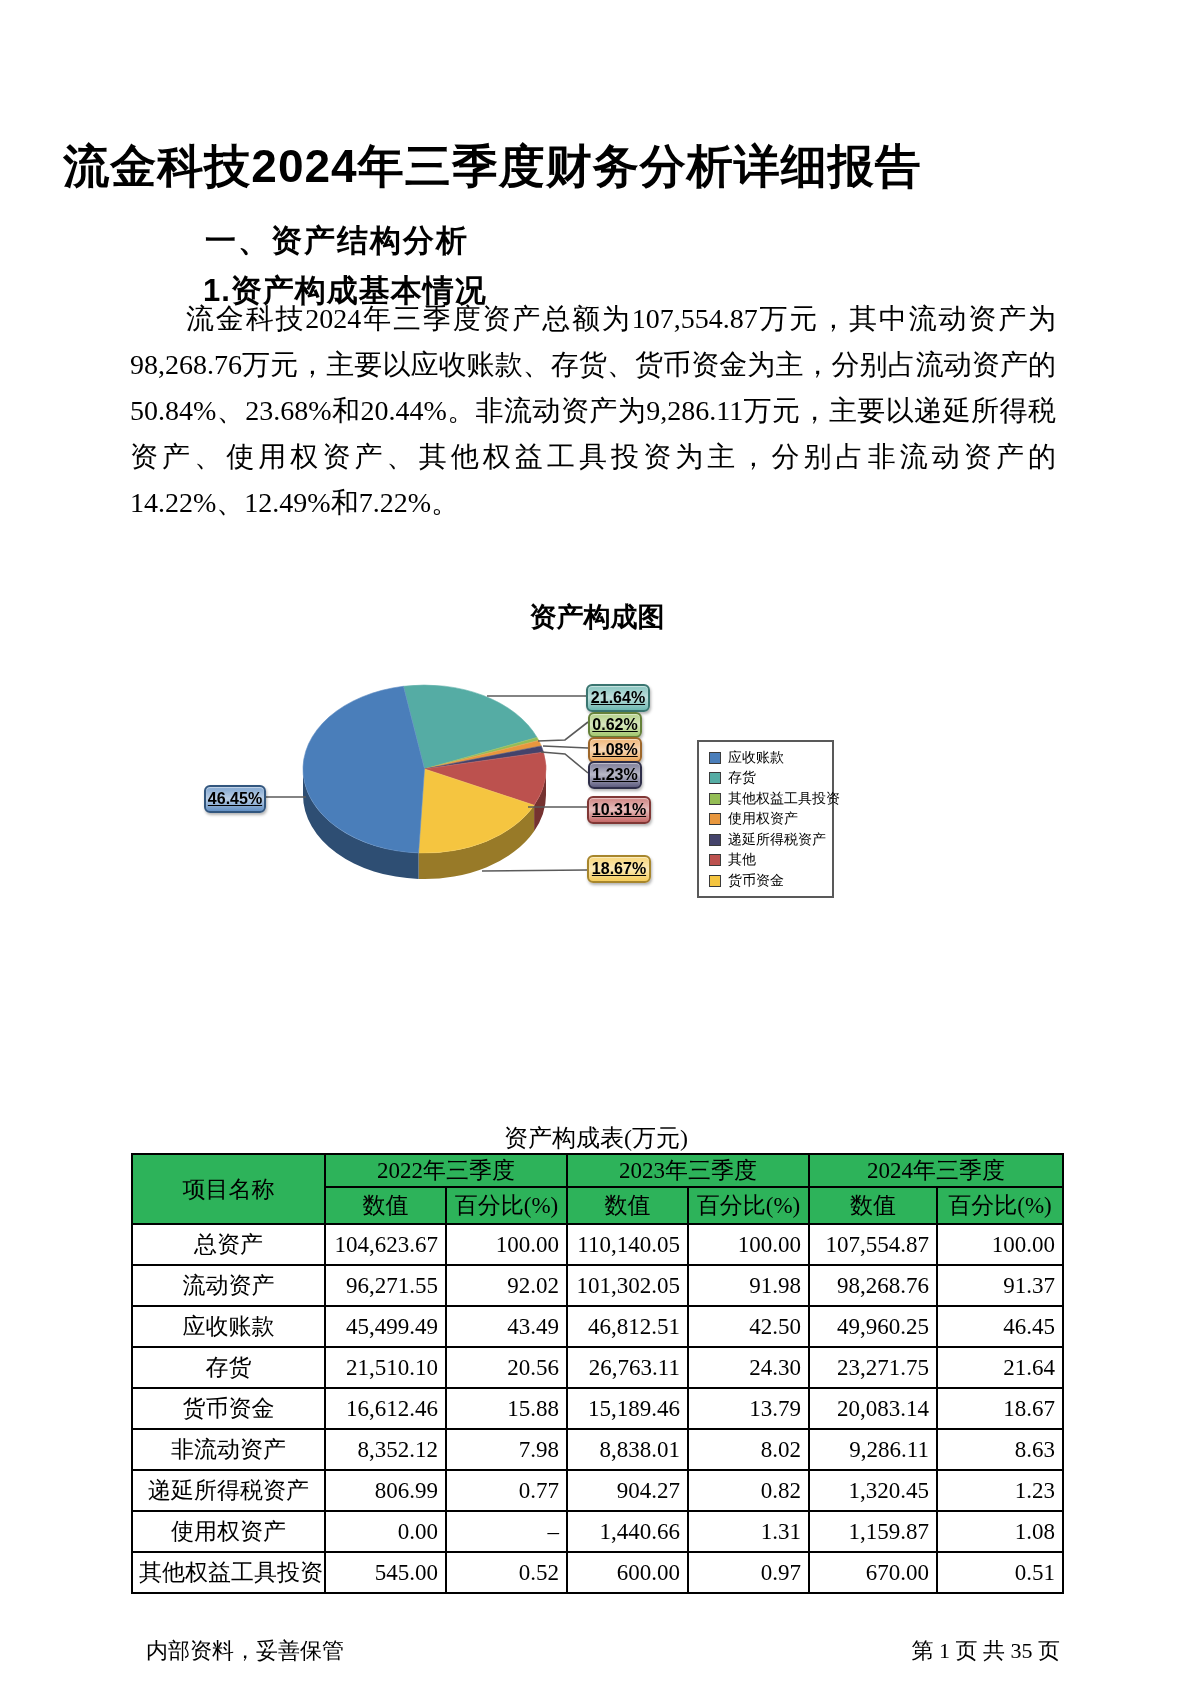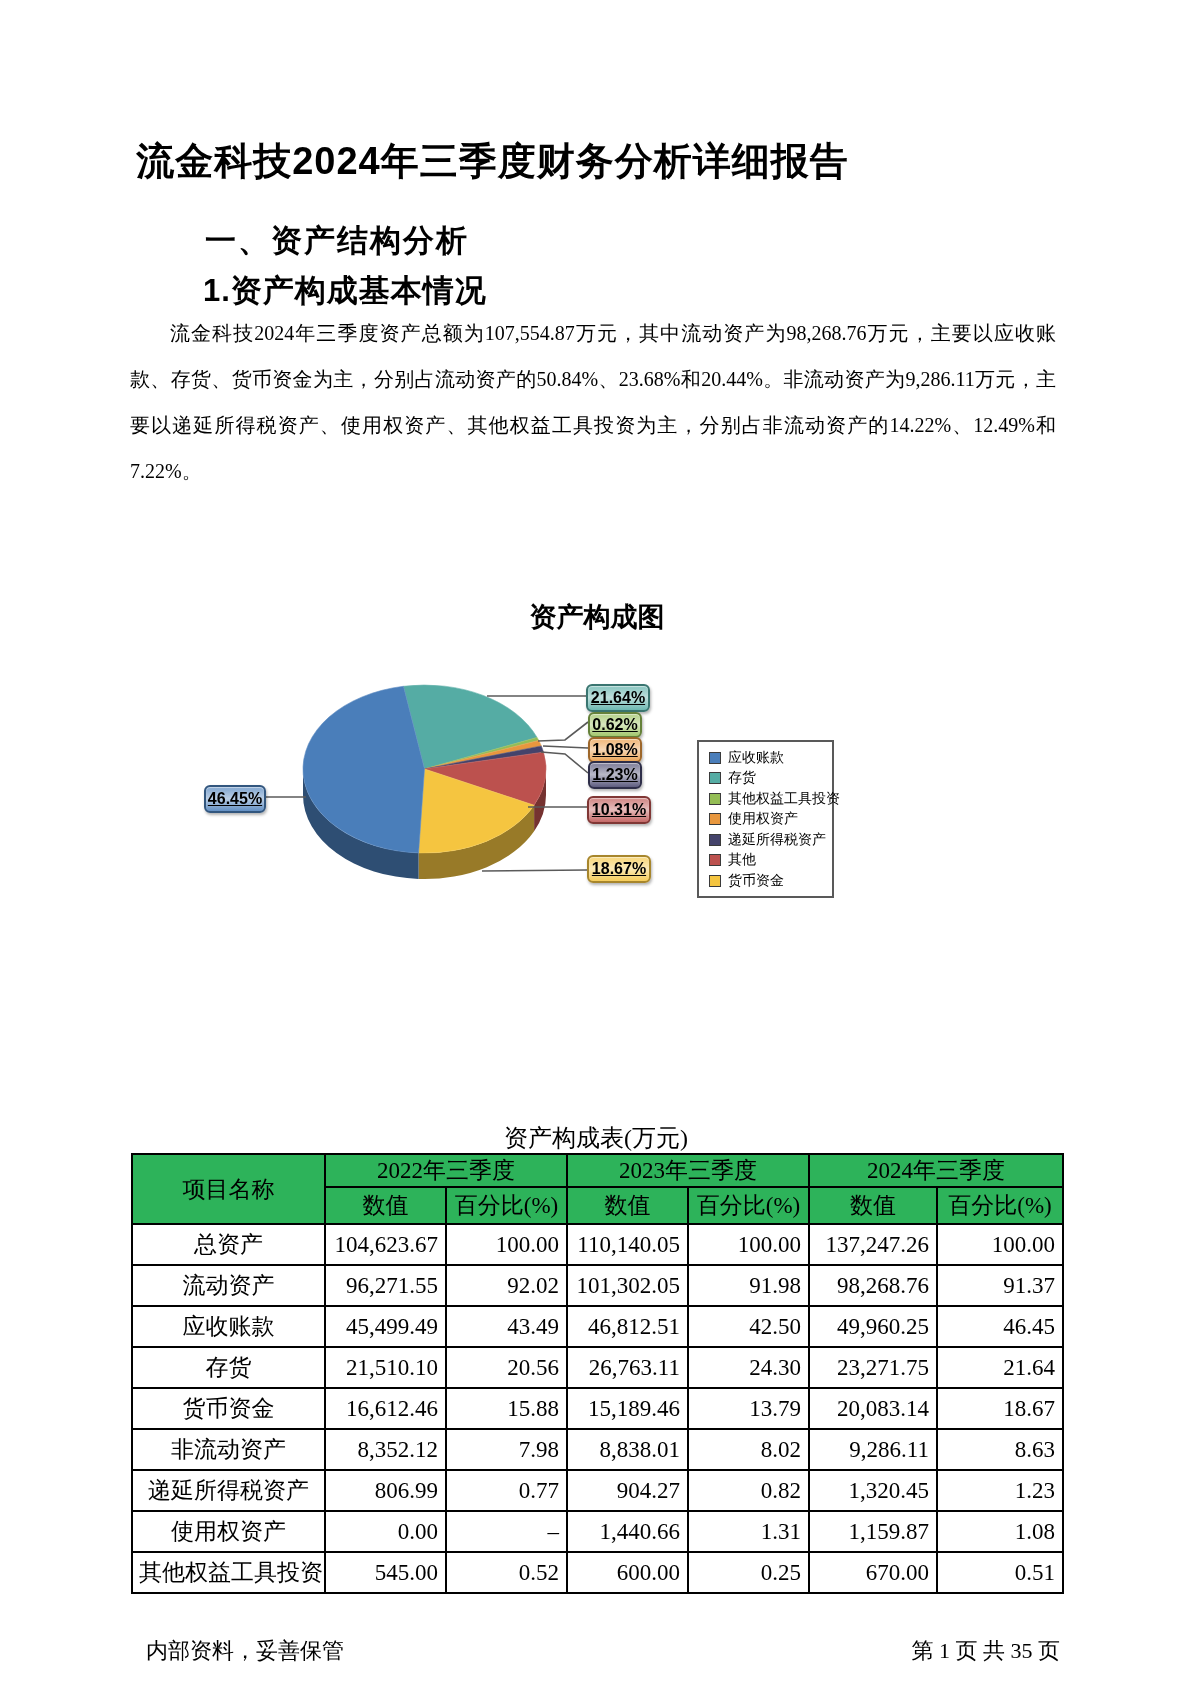--- a/index.html
+++ b/index.html
@@ -5,35 +5,35 @@
   html,body{margin:0;padding:0;}
   body{
     width:1191px;height:1684px;position:relative;background:#ffffff;
     font-family:"Liberation Serif","DejaVu Serif",serif;color:#000;
     overflow:hidden;
   }
   .abs{position:absolute;}
   .doc-title{
     left:0;top:136px;width:985px;text-align:center;
     font-family:"Liberation Sans","DejaVu Sans",sans-serif;
-    font-size:38px;font-weight:bold;letter-spacing:1px;
+    font-size:46px;font-weight:bold;letter-spacing:1px;
   }
   .sec-head{
     left:205px;top:220px;
     font-family:"Liberation Sans","DejaVu Sans",sans-serif;
     font-size:31px;font-weight:bold;letter-spacing:2px;
   }
   .sub-head{
     left:203px;top:270px;
     font-family:"Liberation Sans","DejaVu Sans",sans-serif;
     font-size:31px;font-weight:bold;letter-spacing:1px;
   }
   .body-par{
-    left:130px;top:310px;width:926px;
-    font-size:20px;line-height:46px;text-align:justify;text-indent:2em;
+    left:130px;top:296px;width:926px;
+    font-size:28px;line-height:46px;text-align:justify;text-indent:2em;
   }
   .chart-title{
     left:397px;top:599px;width:400px;text-align:center;
     font-family:Liberation Serif, serif;
     font-size:27px;font-weight:bold;
   }
   .callout{
     position:absolute;border-radius:6px;
     font-family:"Liberation Sans","DejaVu Sans",sans-serif;
     font-size:16px;font-weight:bold;color:#000;
@@ -169,21 +169,21 @@
         <th>百分比(%)</th>
       </tr>
     </thead>
   <tbody id="tbody">
       <tr class="dr">
         <td class="name">总资产</td>
         <td class="num">104,623.67</td>
         <td class="num">100.00</td>
         <td class="num">110,140.05</td>
         <td class="num">100.00</td>
-        <td class="num">137,247.26</td>
+        <td class="num">107,554.87</td>
         <td class="num">100.00</td>
       </tr>
       <tr class="dr">
         <td class="name">流动资产</td>
         <td class="num">96,271.55</td>
         <td class="num">92.02</td>
         <td class="num">101,302.05</td>
         <td class="num">91.98</td>
         <td class="num">98,268.76</td>
         <td class="num">91.37</td>
@@ -240,21 +240,21 @@
         <td class="num">1,440.66</td>
         <td class="num">1.31</td>
         <td class="num">1,159.87</td>
         <td class="num">1.08</td>
       </tr>
       <tr class="dr">
         <td class="name">其他权益工具投资</td>
         <td class="num">545.00</td>
         <td class="num">0.52</td>
         <td class="num">600.00</td>
-        <td class="num">0.25</td>
+        <td class="num">0.97</td>
         <td class="num">670.00</td>
         <td class="num">0.51</td>
       </tr>
     </tbody>
 </table>
 
 <div class="abs footer-left">内部资料，妥善保管</div>
 <div class="abs footer-right">第 1 页  共 35 页</div>
 
 </body></html>

